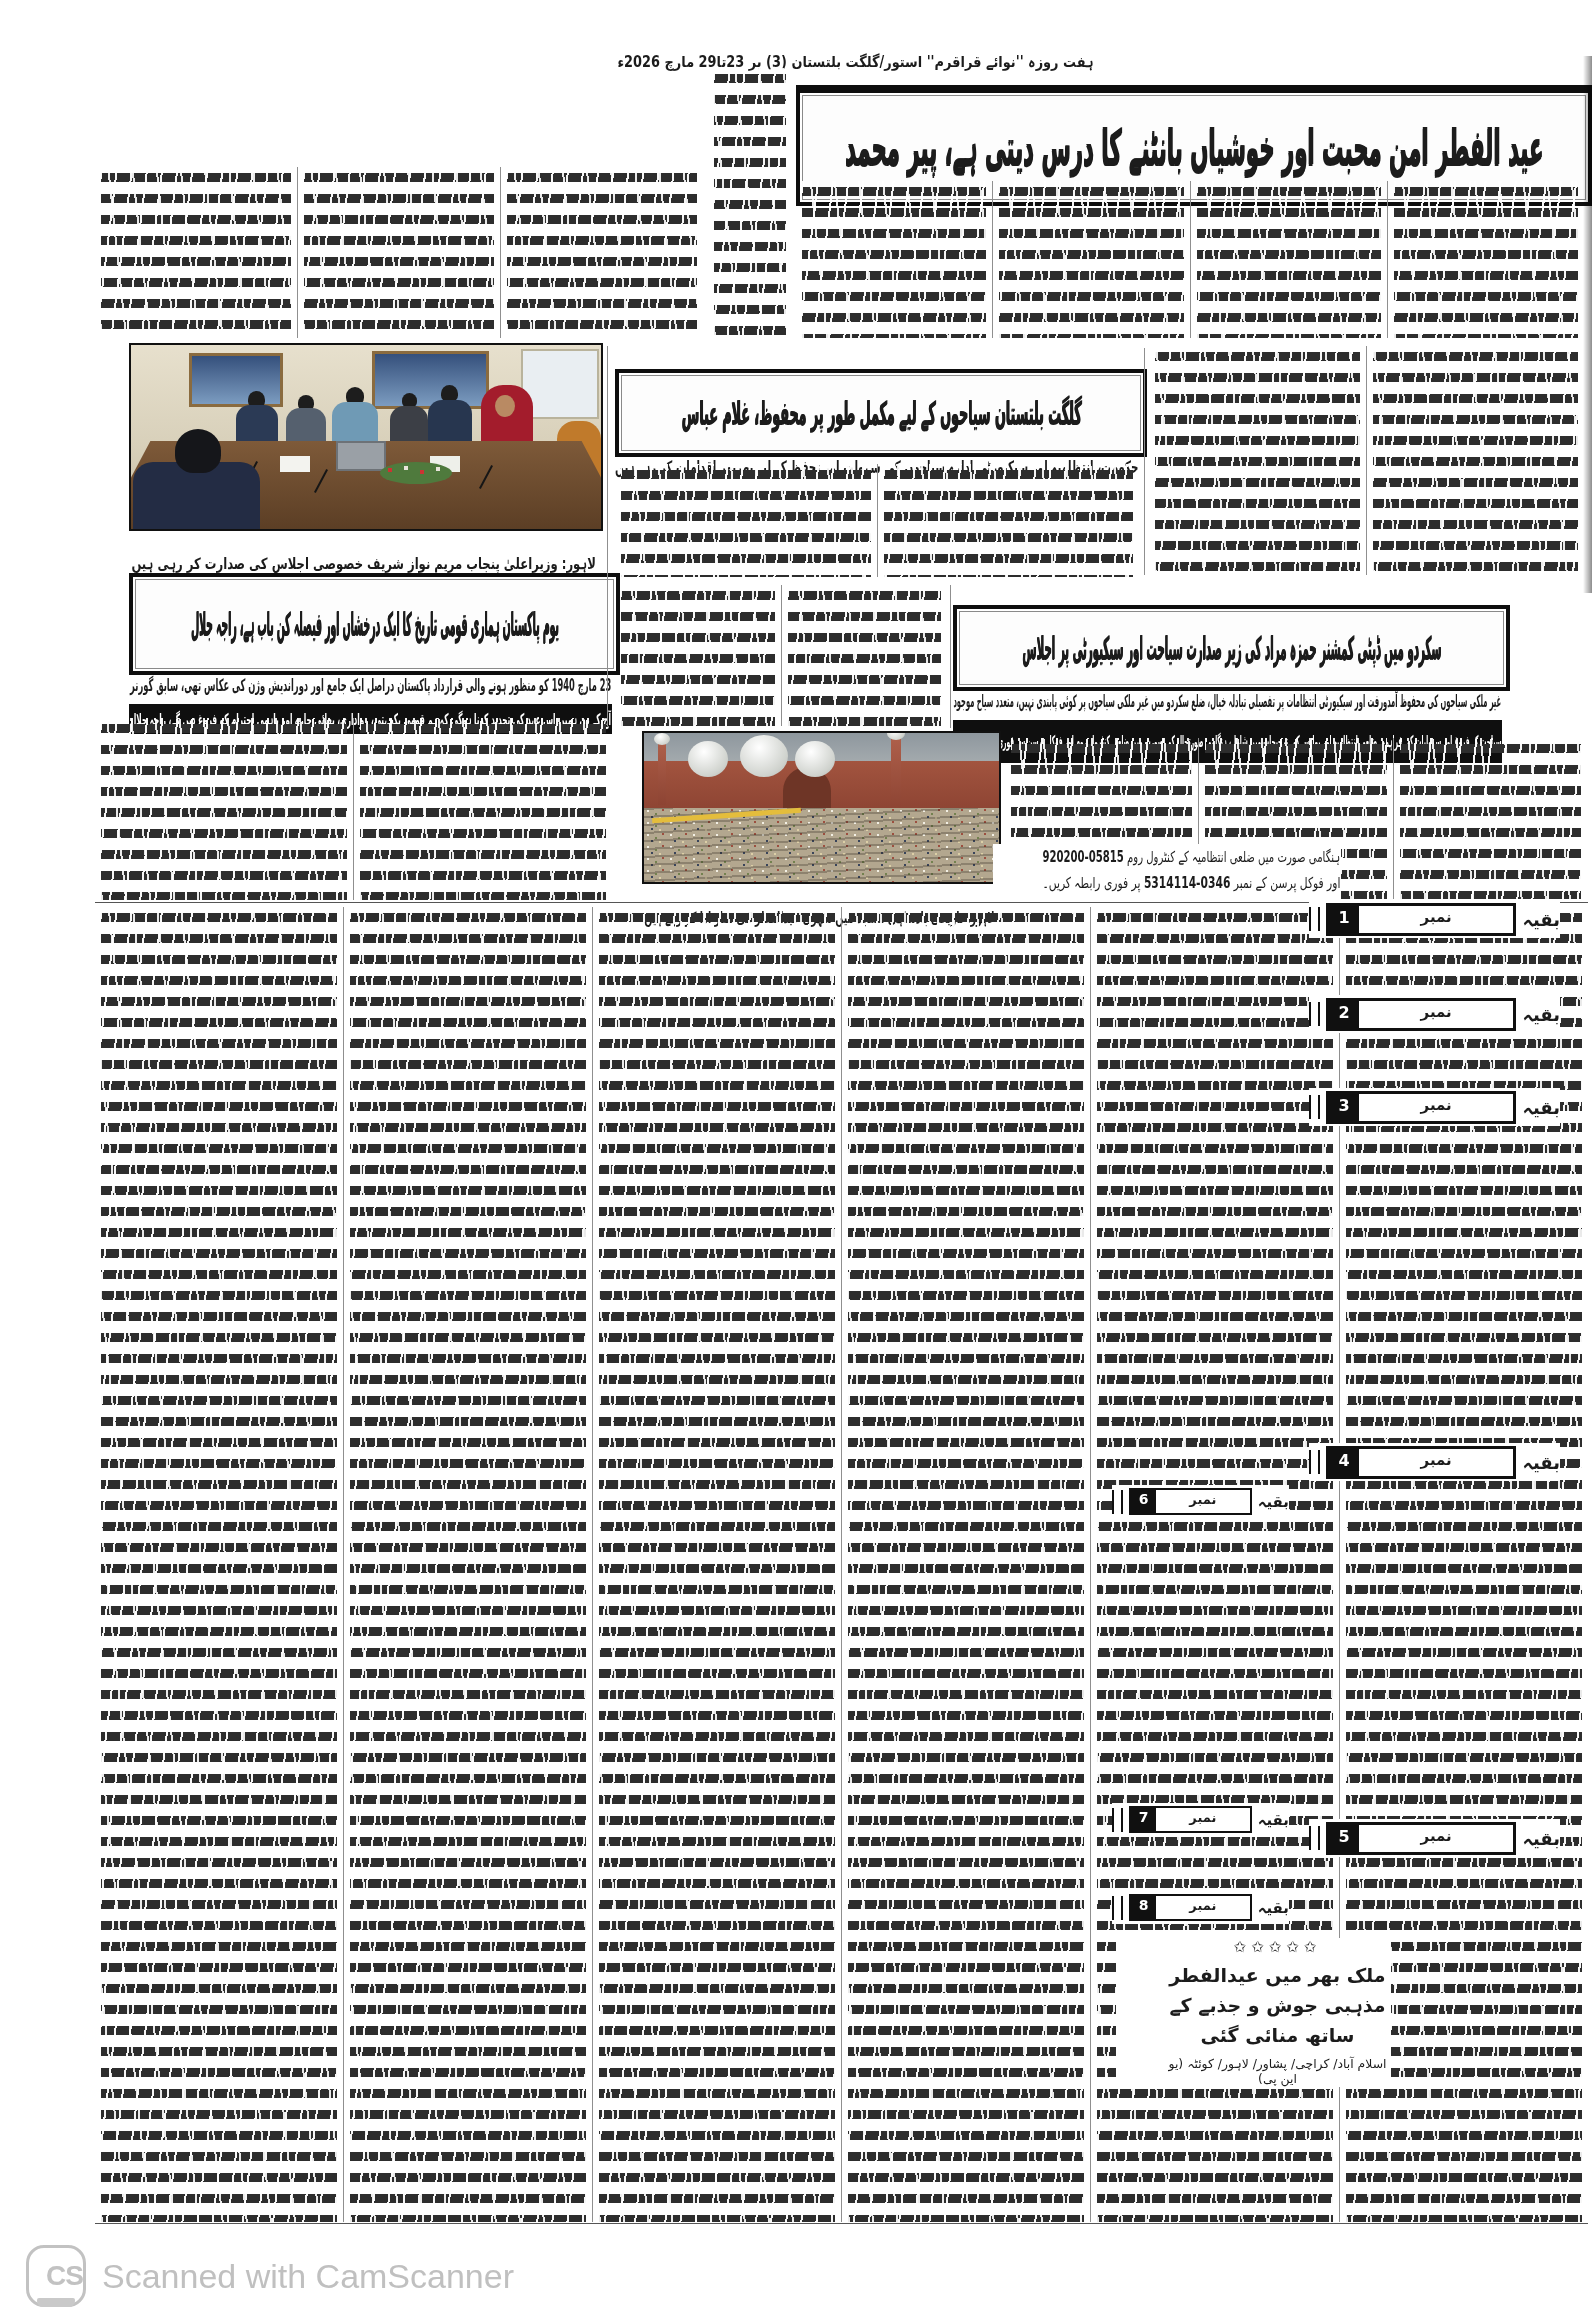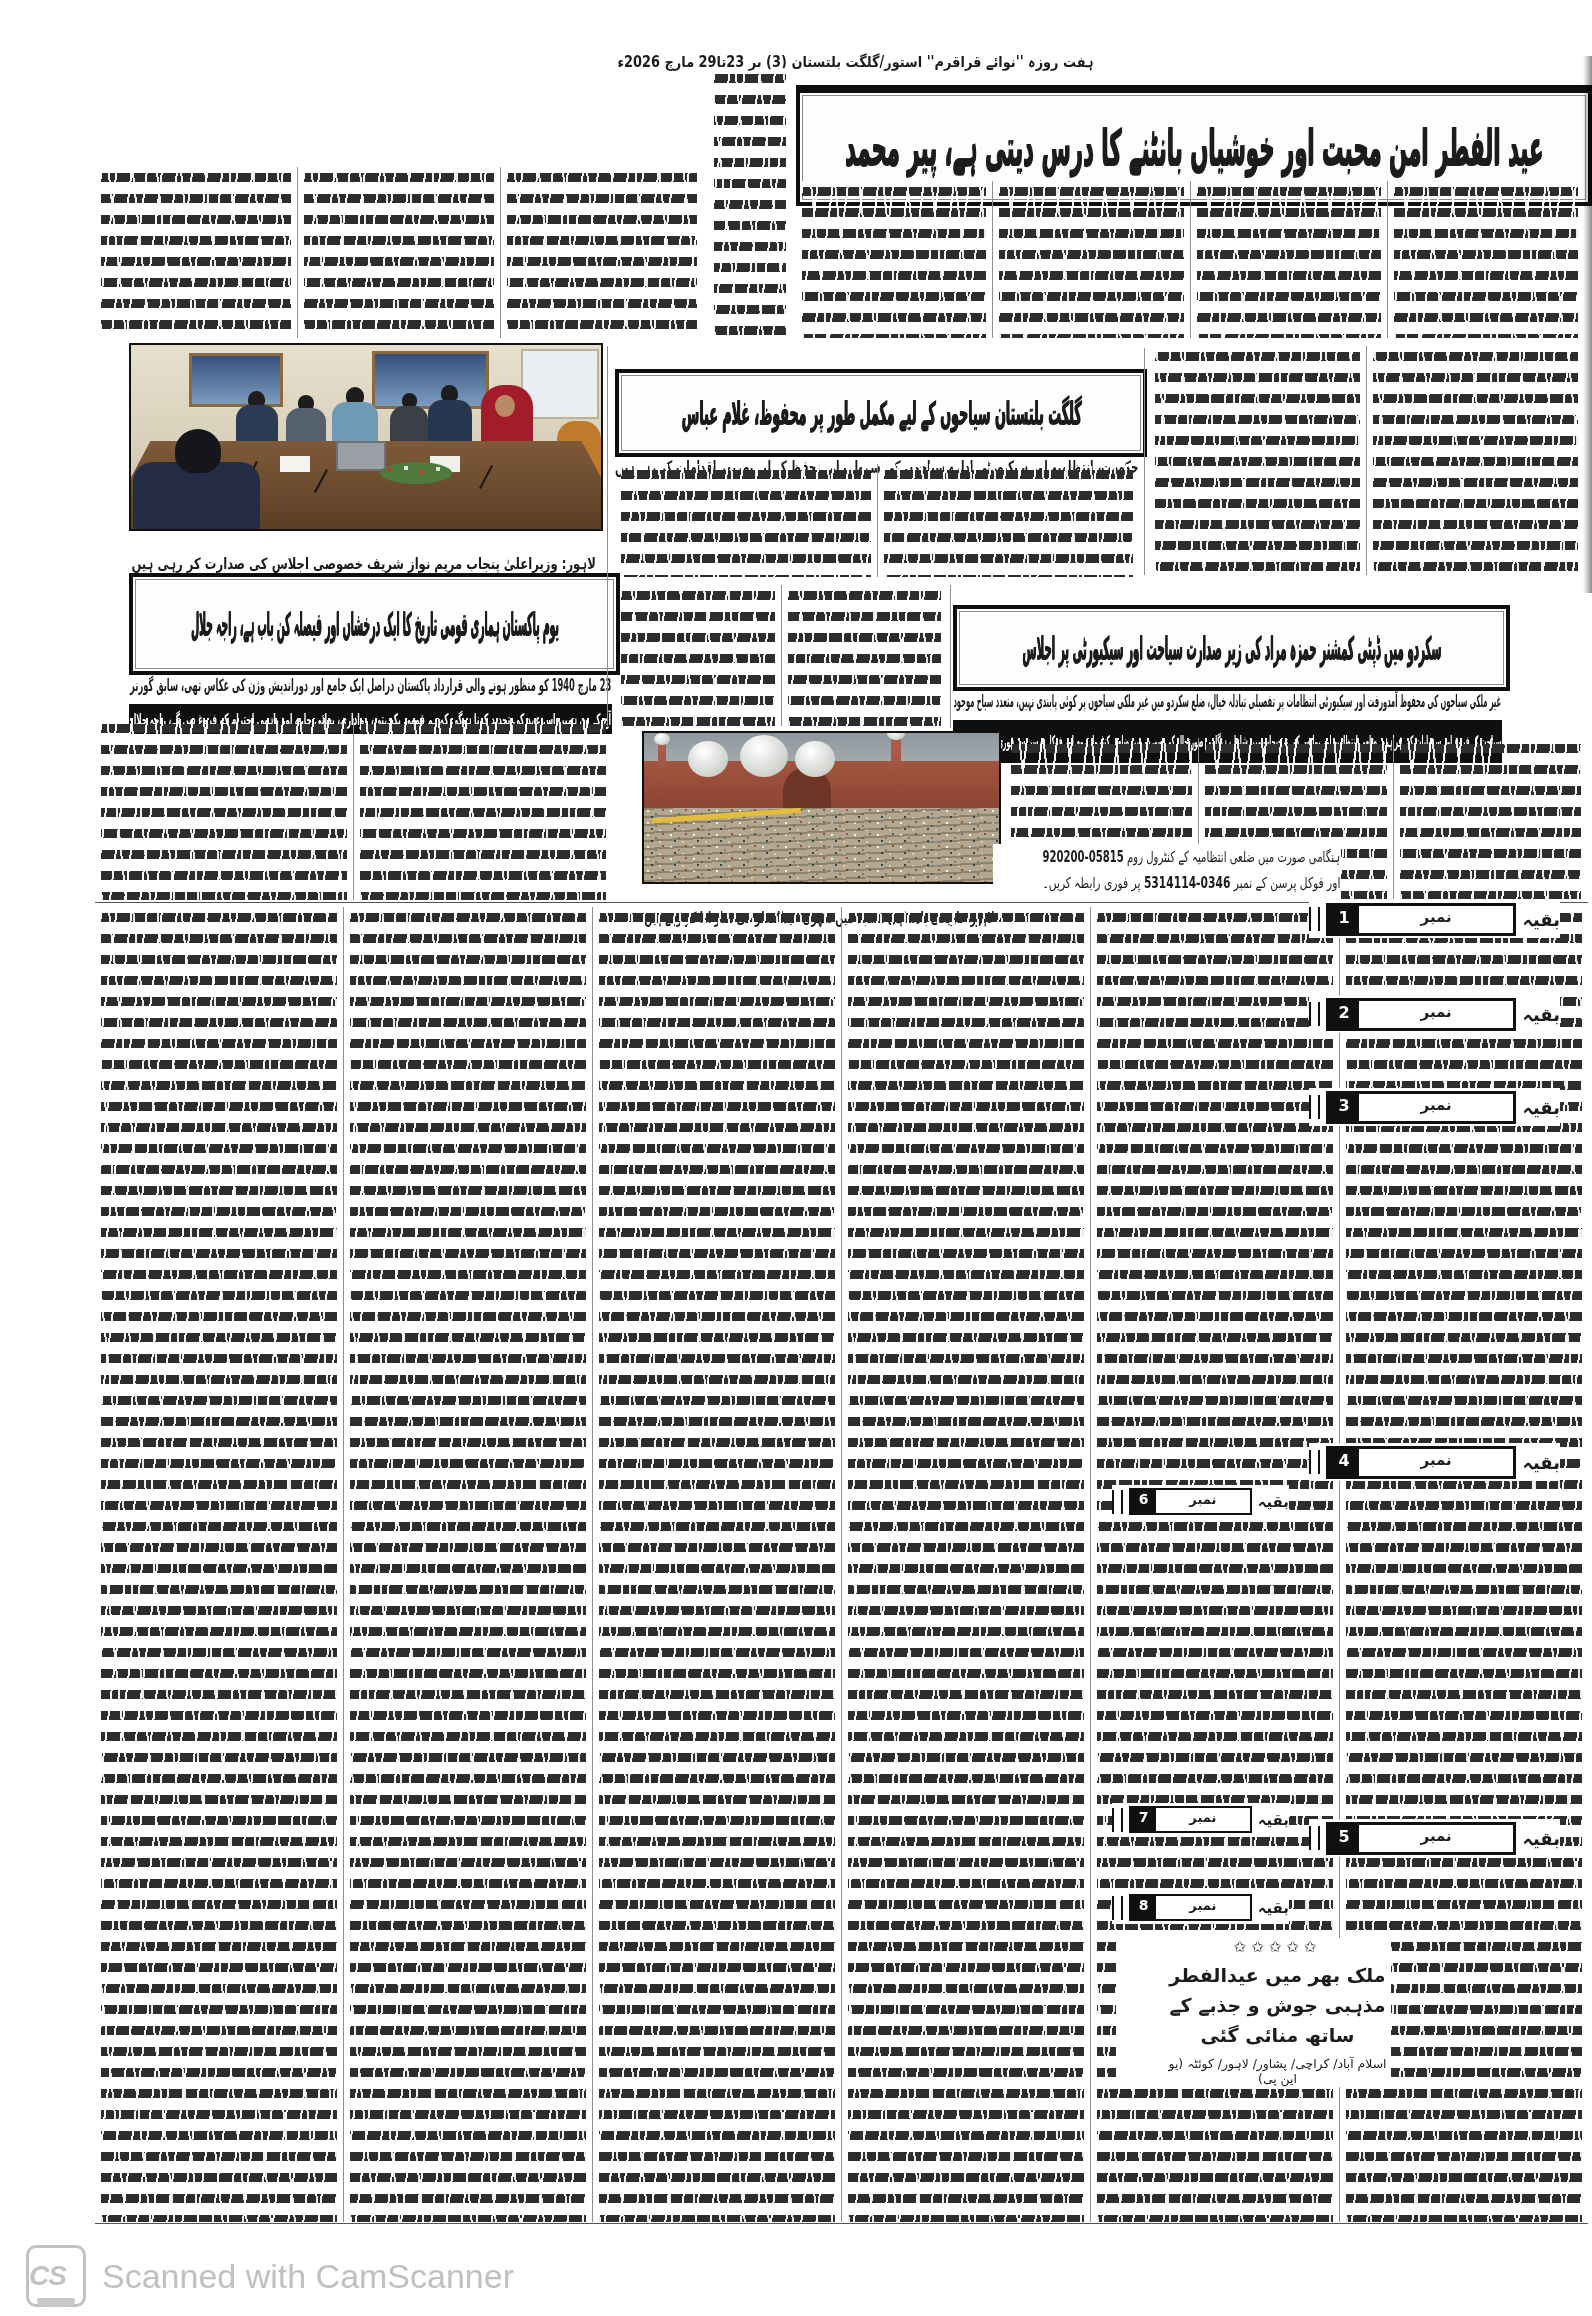--- a/index.html
+++ b/index.html
@@ -73,22 +73,22 @@
       radial-gradient(2.2px 2.2px at 12px 6px,#73814f 60%,transparent 62%),
       radial-gradient(2.2px 2.2px at 19px 2px,#9c4f3f 60%,transparent 62%),
       radial-gradient(2.2px 2.2px at 8px 9px,#39445a 60%,transparent 62%),
       radial-gradient(2.2px 2.2px at 16px 10px,#dccfa7 60%,transparent 62%);
     background-size:23px 12px;}
   .crowdrows{left:0;right:0;bottom:0;height:74px;background:repeating-linear-gradient(177deg,rgba(40,32,24,.28) 0 2px,transparent 2px 8px);}
   .barrier{background:#e4bd3c;transform:rotate(-4deg);}
   
   .edge-shadow{position:absolute;top:56px;right:0;width:9px;height:537px;background:linear-gradient(to right,rgba(0,0,0,0),rgba(0,0,0,.45));z-index:7;}
   .cs-bar{position:absolute;left:26px;top:2245px;display:flex;align-items:center;gap:16px;z-index:8;}
-  .cs-logo{width:54px;height:56px;border:3px solid #c2c2c2;border-radius:10px;position:relative;
-           display:flex;align-items:center;justify-content:flex-start;background:#fff;font-style:italic;}
+  .cs-logo{width:54px;height:56px;border:3px solid #c2c2c2;border-radius:18px;position:relative;
+           display:flex;align-items:center;justify-content:flex-end;background:#fff;}
   .cs-logo span{font-family:"Liberation Sans",sans-serif;font-weight:bold;font-size:28px;color:#c2c2c2;letter-spacing:-1px;}
   .cs-tab{position:absolute;bottom:-3px;left:8px;width:38px;height:9px;background:#c9c9c9;border-radius:2px 2px 6px 6px;}
   .cs-text{font-family:"Liberation Sans",sans-serif;font-size:34px;color:#c0c0c0;}
 </style>
 </head>
 <body>
 
 <div class="page">
 
   <div class="fitbox masthead rtl" style="left:617px;top:26px;width:478px;height:26px;">

